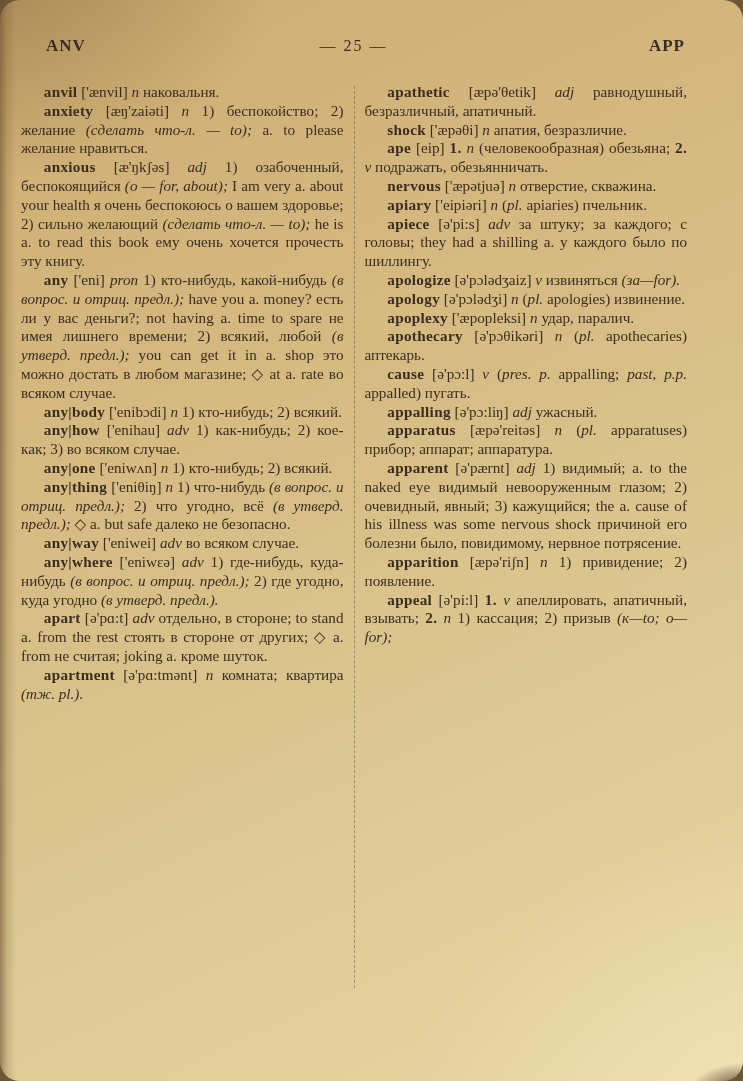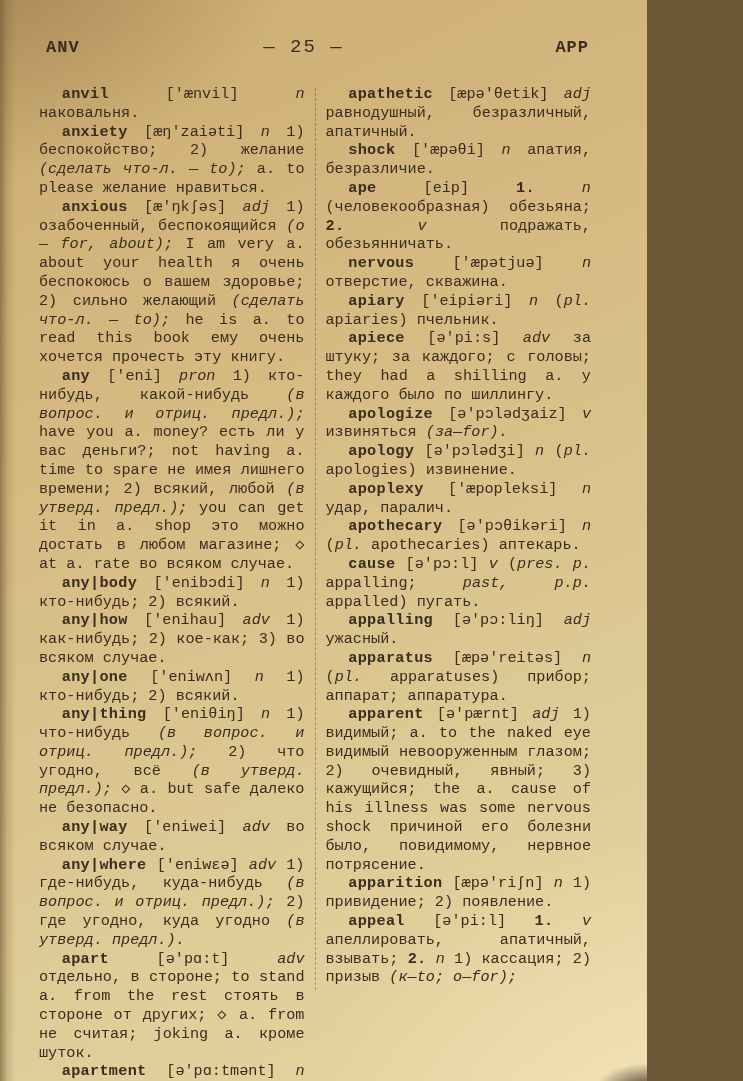--- a/index.html
+++ b/index.html
@@ -1,42 +1,43 @@
 <!DOCTYPE html>
 <html><head>
 <meta charset="utf-8">
 <style>
   html,body{margin:0;padding:0;background:#6b5636;}
   .page{
     position:relative;
-    width:647px;height:1081px;
+    width:743px;height:1081px;
     overflow:hidden;
     box-sizing:border-box;
-    font-family:Liberation Mono, monospace;
+    font-family:Liberation Serif, serif;
     color:#3a2d1f;
     background:
       radial-gradient(ellipse 78px 42px at 100% 101%, rgba(44,28,14,.92), rgba(44,28,14,0) 68%),
       radial-gradient(ellipse 620px 520px at 106% 106%, rgba(246,232,190,.80), rgba(246,232,190,0) 62%),
       radial-gradient(ellipse 480px 360px at -4% -5%, rgba(116,85,45,.48), rgba(116,85,45,0) 66%),
       linear-gradient(90deg, rgba(96,68,36,.55) 0px, rgba(96,68,36,.18) 7px, rgba(96,68,36,0) 16px),
       linear-gradient(155deg, #cdad72 0%, #d6bb83 38%, #decb96 72%, #e7d4a2 100%);
+    border-radius: 20px;
   }
   .header{
     display:flex;
     align-items:baseline;
     justify-content:space-between;
     padding:36px 58px 0 46px;
     font-size:17px;
     letter-spacing:1px;
   }
   .guide{font-weight:700;}
-  .pagenum{font-weight:400;font-size:19px;letter-spacing:2px;transform:translateX(-14px);}
+  .pagenum{font-weight:400;font-size:16px;letter-spacing:2px;transform:translateX(-14px);}
   .columns{
     display:flex;
-    padding:27px 56px 0 39px;
+    padding:27px 56px 0 21px;
     box-sizing:border-box;
   }
   .col{
     flex:1 1 0;
     font-size:15.2px;
     line-height:18.8px;
     text-align:justify;
     text-justify:inter-word;
   }
   .divider{

